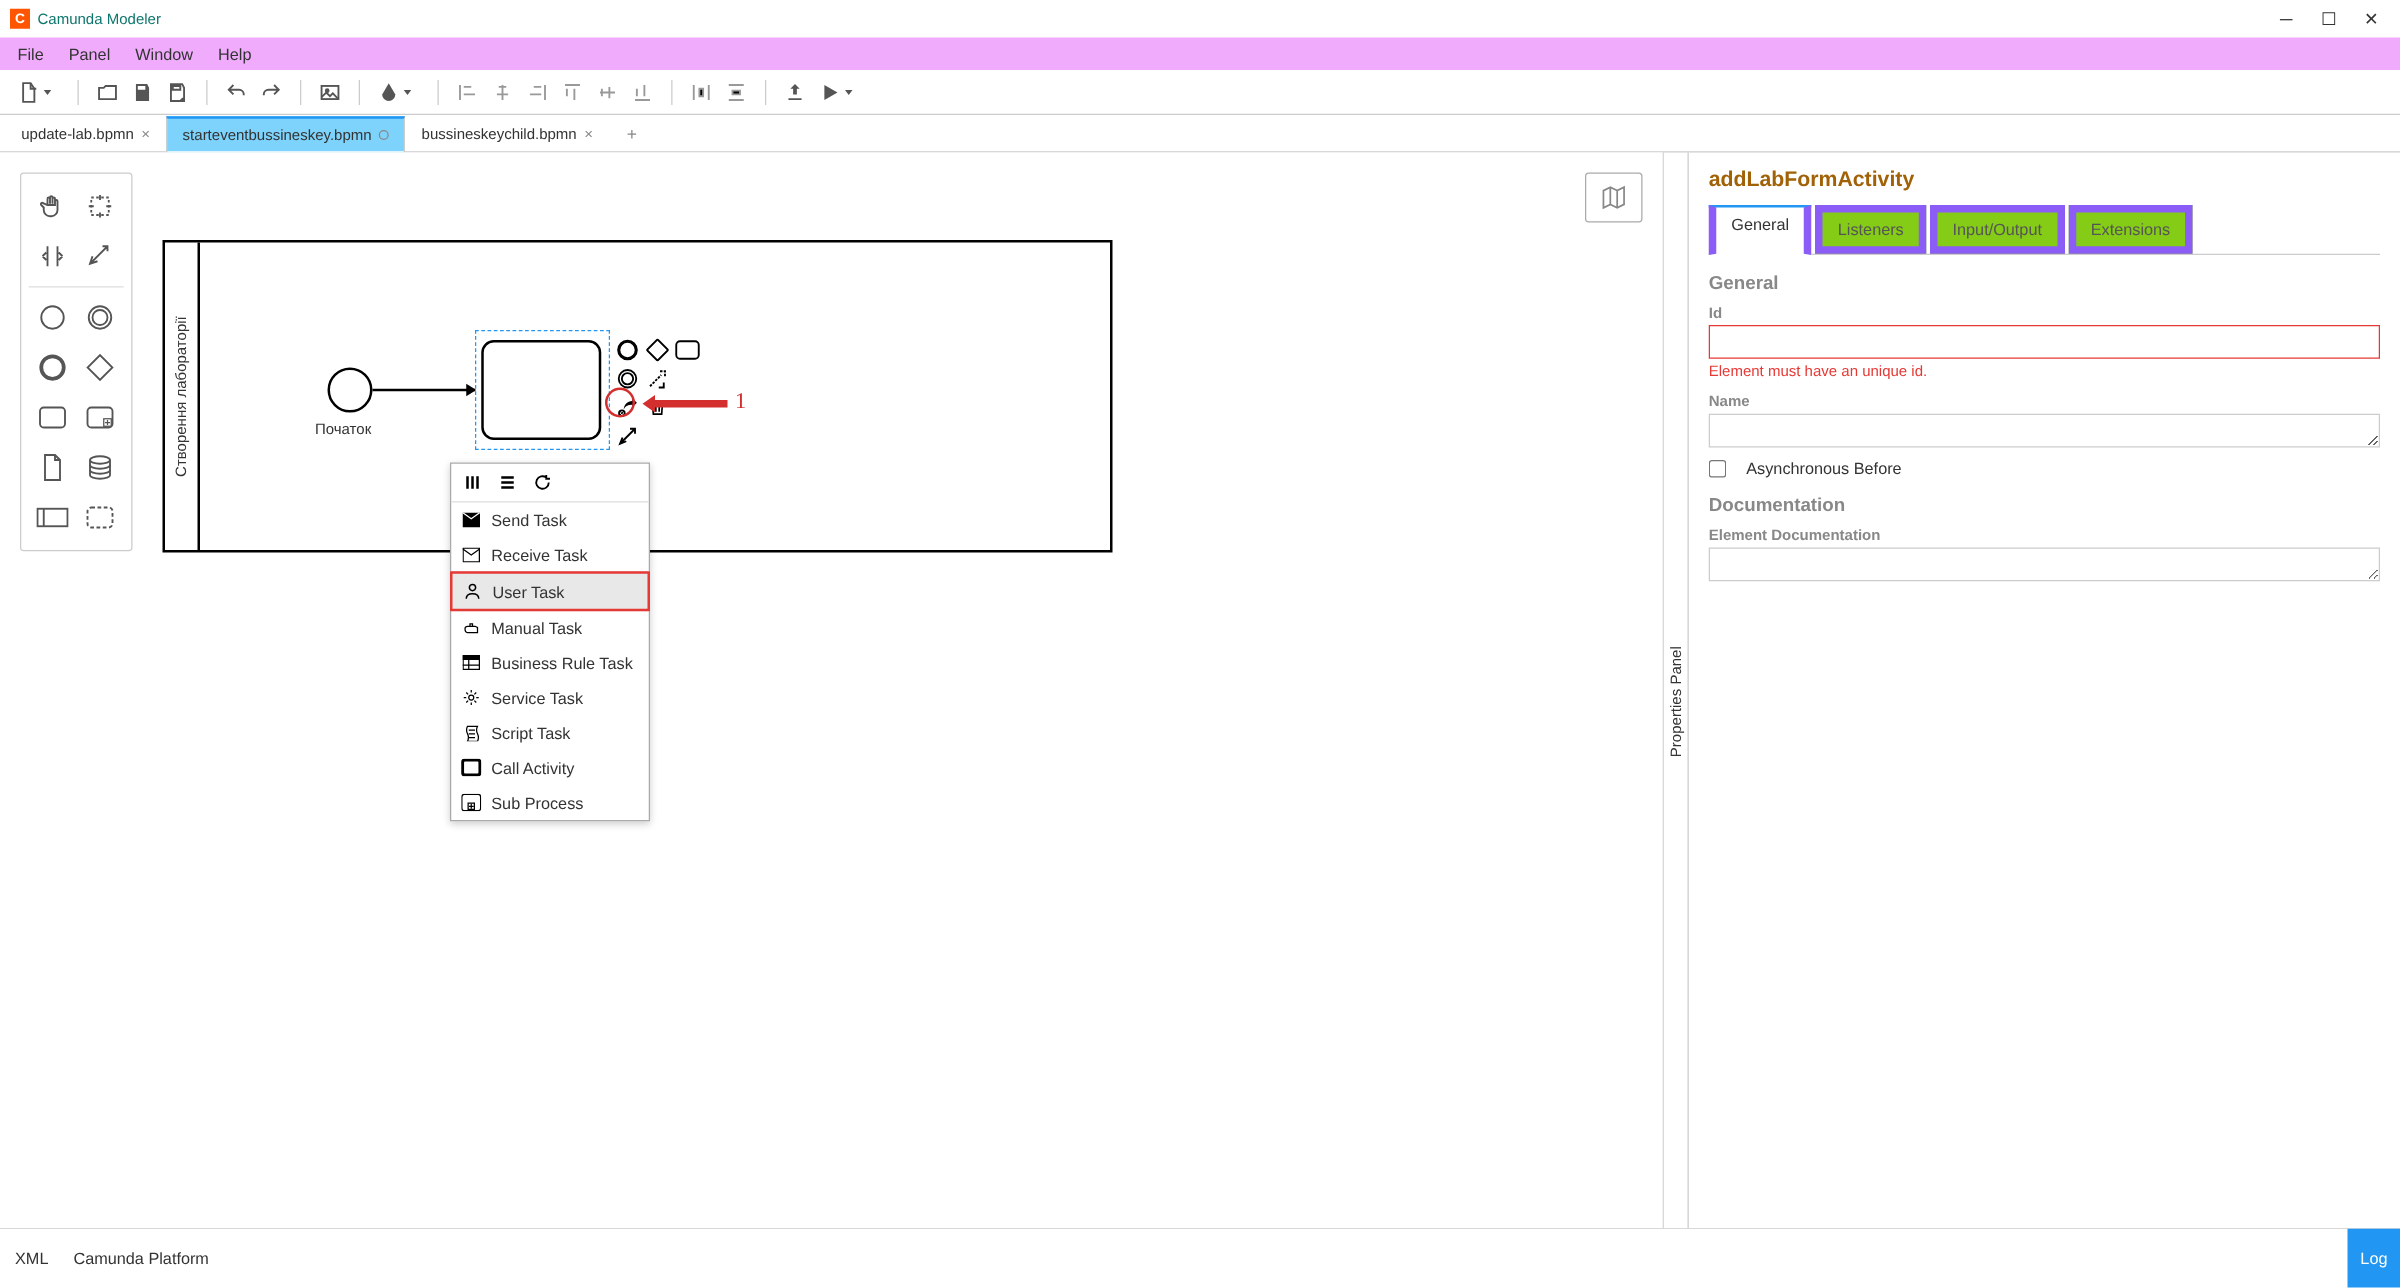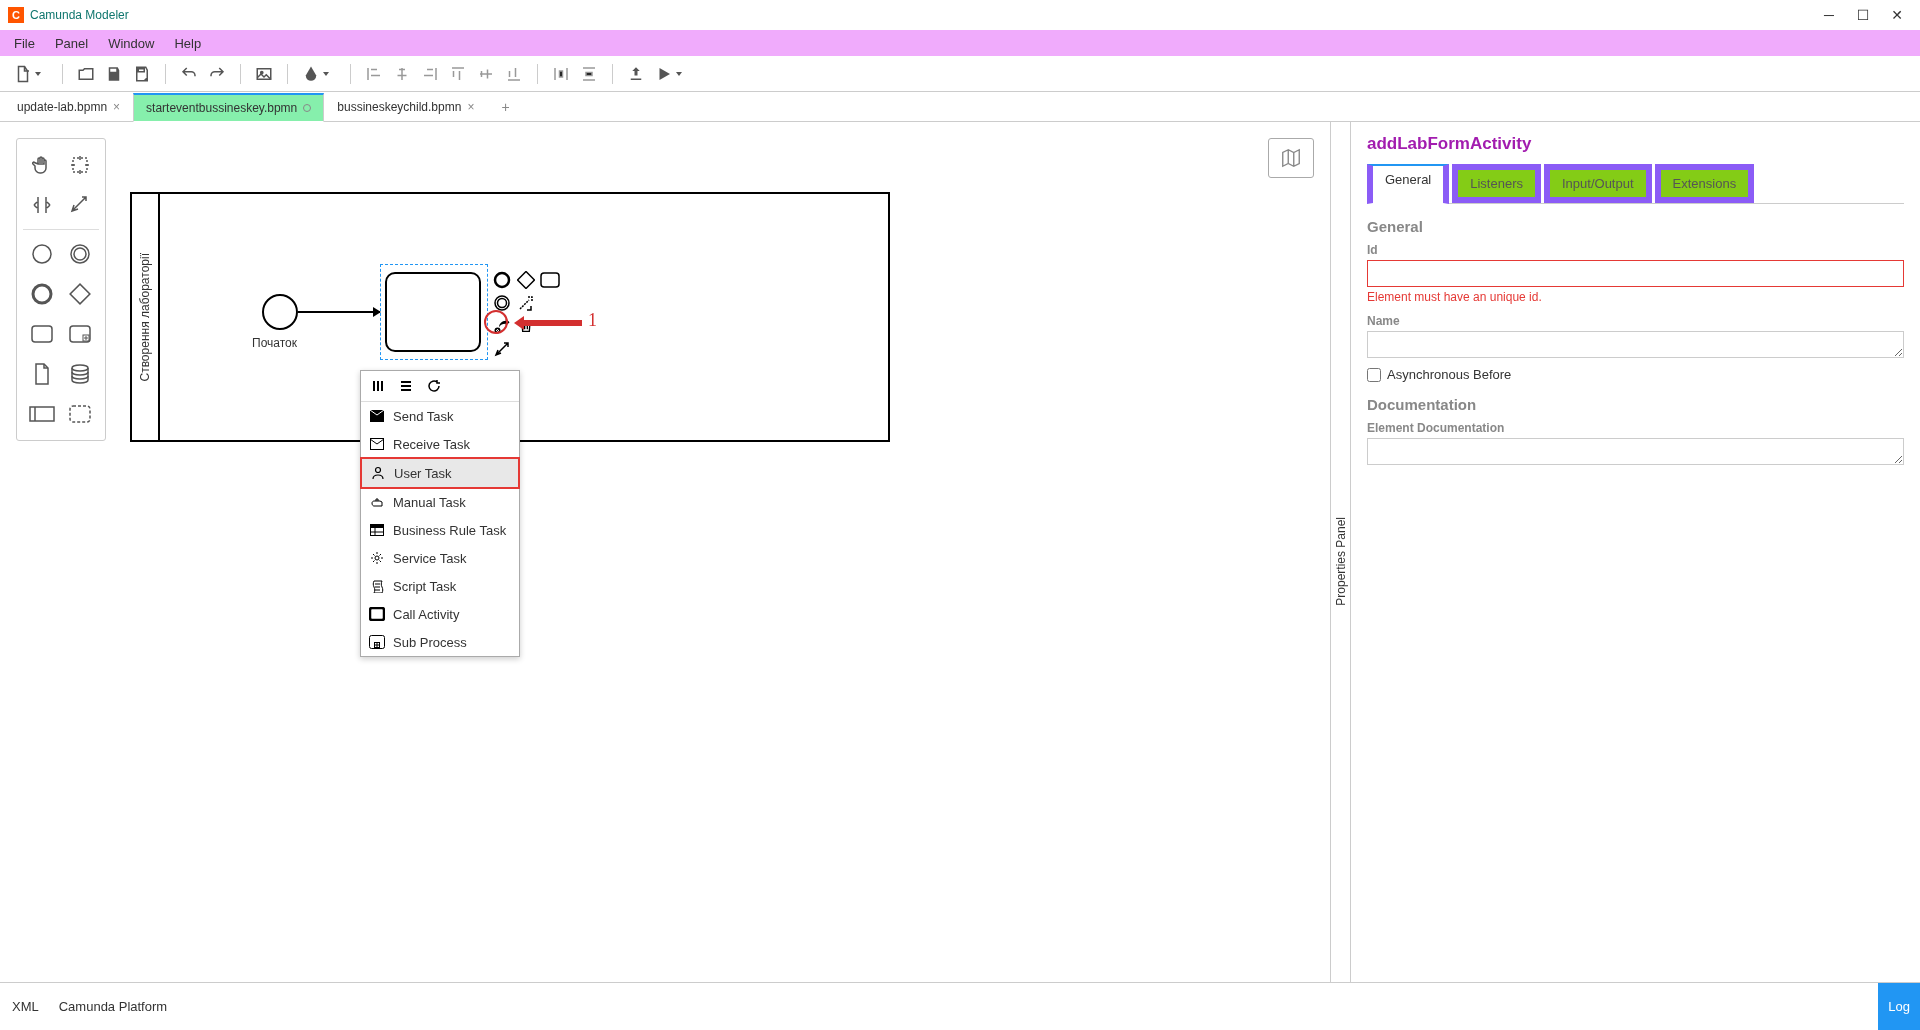--- a/index.html
+++ b/index.html
@@ -19,21 +19,21 @@
 
 .toolbar { height: 36px; display: flex; align-items: center; padding: 0 12px; background: #fff; border-bottom: 1px solid #ccc; gap: 6px; }
 .tb-btn { width: 22px; height: 22px; display: flex; align-items: center; justify-content: center; color: #555; cursor: pointer; position: relative; }
 .tb-btn.dd::after { content: ""; border-left: 3px solid transparent; border-right: 3px solid transparent; border-top: 4px solid #555; position: absolute; right: -7px; top: 9px; }
 .tb-sep { width: 1px; height: 20px; background: #ccc; margin: 0 6px; }
 .tb-btn svg { width: 18px; height: 18px; }
 
 
 .tabstrip { height: 30px; display: flex; align-items: flex-end; background: #fff; border-bottom: 1px solid #ccc; padding-left: 4px; }
 .tab { padding: 6px 12px; font-size: 12px; color: #333; border: 1px solid transparent; display: flex; align-items: center; gap: 6px; cursor: pointer; position: relative; }
-.tab.active { border: 1px solid #ccc; border-bottom: 1px solid #fff; border-top: 2px solid #2196f3; background: #86efac; margin-bottom: -1px; text-align: center; }
+.tab.active { border: 1px solid #ccc; border-bottom: 1px solid #fff; border-top: 2px solid #2196f3; background: #7dd3fc; margin-bottom: -1px; text-align: center; }
 .tab-close { font-size: 12px; color: #888; }
 .tab-dirty { width: 8px; height: 8px; border: 1px solid #888; border-radius: 50%; }
 .tab-add { padding: 6px 14px; font-size: 14px; color: #888; cursor: pointer; }
 
 
 .main { display: flex; height: calc(100vh - 30px - 26px - 36px - 30px - 30px); }
 .canvas-area { flex: 1; position: relative; background: #fff; padding: 12px; }
 .props-toggle { width: 20px; display: flex; align-items: center; justify-content: center; border-left: 1px solid #ccc; }
 .props-toggle span { writing-mode: vertical-rl; transform: rotate(180deg); font-size: 12px; color: #333; }
 .props-panel { width: 570px; border-left: 1px solid #ccc; padding: 12px 16px; overflow-y: auto; }
@@ -69,31 +69,31 @@
 .ctx-menu-item.sel { border: 2px solid #e53935; background: #e8e8e8; margin: -1px; }
 .ctx-menu-icon { width: 16px; height: 16px; display: flex; align-items: center; justify-content: center; flex-shrink: 0; }
 
 
 .anno { position: absolute; color: #d32f2f; font-size: 18px; font-family: serif; }
 .anno-arrow { position: absolute; height: 6px; background: #d32f2f; }
 .anno-arrow::before { content: ""; position: absolute; left: -8px; top: -4px; border-right: 10px solid #d32f2f; border-top: 7px solid transparent; border-bottom: 7px solid transparent; }
 .anno-circle { position: absolute; width: 24px; height: 24px; border: 2px solid #d32f2f; border-radius: 50%; }
 
 
-.props-title { font-size: 17px; font-weight: bold; color: #a21caf; margin-bottom: 10px; }
+.props-title { font-size: 17px; font-weight: bold; color: #a16207; margin-bottom: 10px; }
 .props-tabs { display: flex; border-bottom: 1px solid #ccc; margin-bottom: 12px; }
 .prop-tab { padding: 6px 12px; font-size: 13px; color: #555; border: 6px solid #8b5cf6; background: #84cc16; cursor: pointer; margin-right: 3px; }
 .prop-tab.active { border-top: 2px solid #2196f3; background: #fff; border-bottom: 1px solid #fff; margin-bottom: -1px; color: #333; }
 .section-title { font-size: 15px; font-weight: bold; color: #888; margin: 14px 0 8px; }
 .field-label { font-size: 12px; font-weight: bold; color: #888; margin-bottom: 3px; display: block; }
 .field-input { width: 100%; border: 1px solid #ccc; padding: 5px; font-size: 13px; }
 .field-input.error { border: 1px solid #e53935; }
 .field-error { font-size: 12px; color: #e53935; margin-top: 3px; }
 .field-textarea { width: 100%; border: 1px solid #ccc; padding: 5px; font-size: 13px; resize: both; min-height: 24px; }
-.check-row { display: flex; align-items: center; gap: 6px; margin: 6px 0; font-size: 13px; }
+.check-row { display: flex; align-items: center; gap: 16px; margin: 6px 0; font-size: 13px; }
 .check-row input { width: 14px; height: 14px; }
 
 
 .statusbar { position: fixed; bottom: 0; left: 0; right: 0; height: 48px; border-top: 1px solid #ccc; display: flex; align-items: center; padding: 0 12px; font-size: 13px; background: #fff; }
 .statusbar .spacer { flex: 1; }
 .log-btn { background: #2196f3; color: #fff; padding: 6px 10px; height: 100%; display: flex; align-items: center; cursor: pointer; margin-right: -12px; }
 .sb-item { margin-right: 20px; color: #333; cursor: pointer; }
 </style>
 </head>
 <body>

